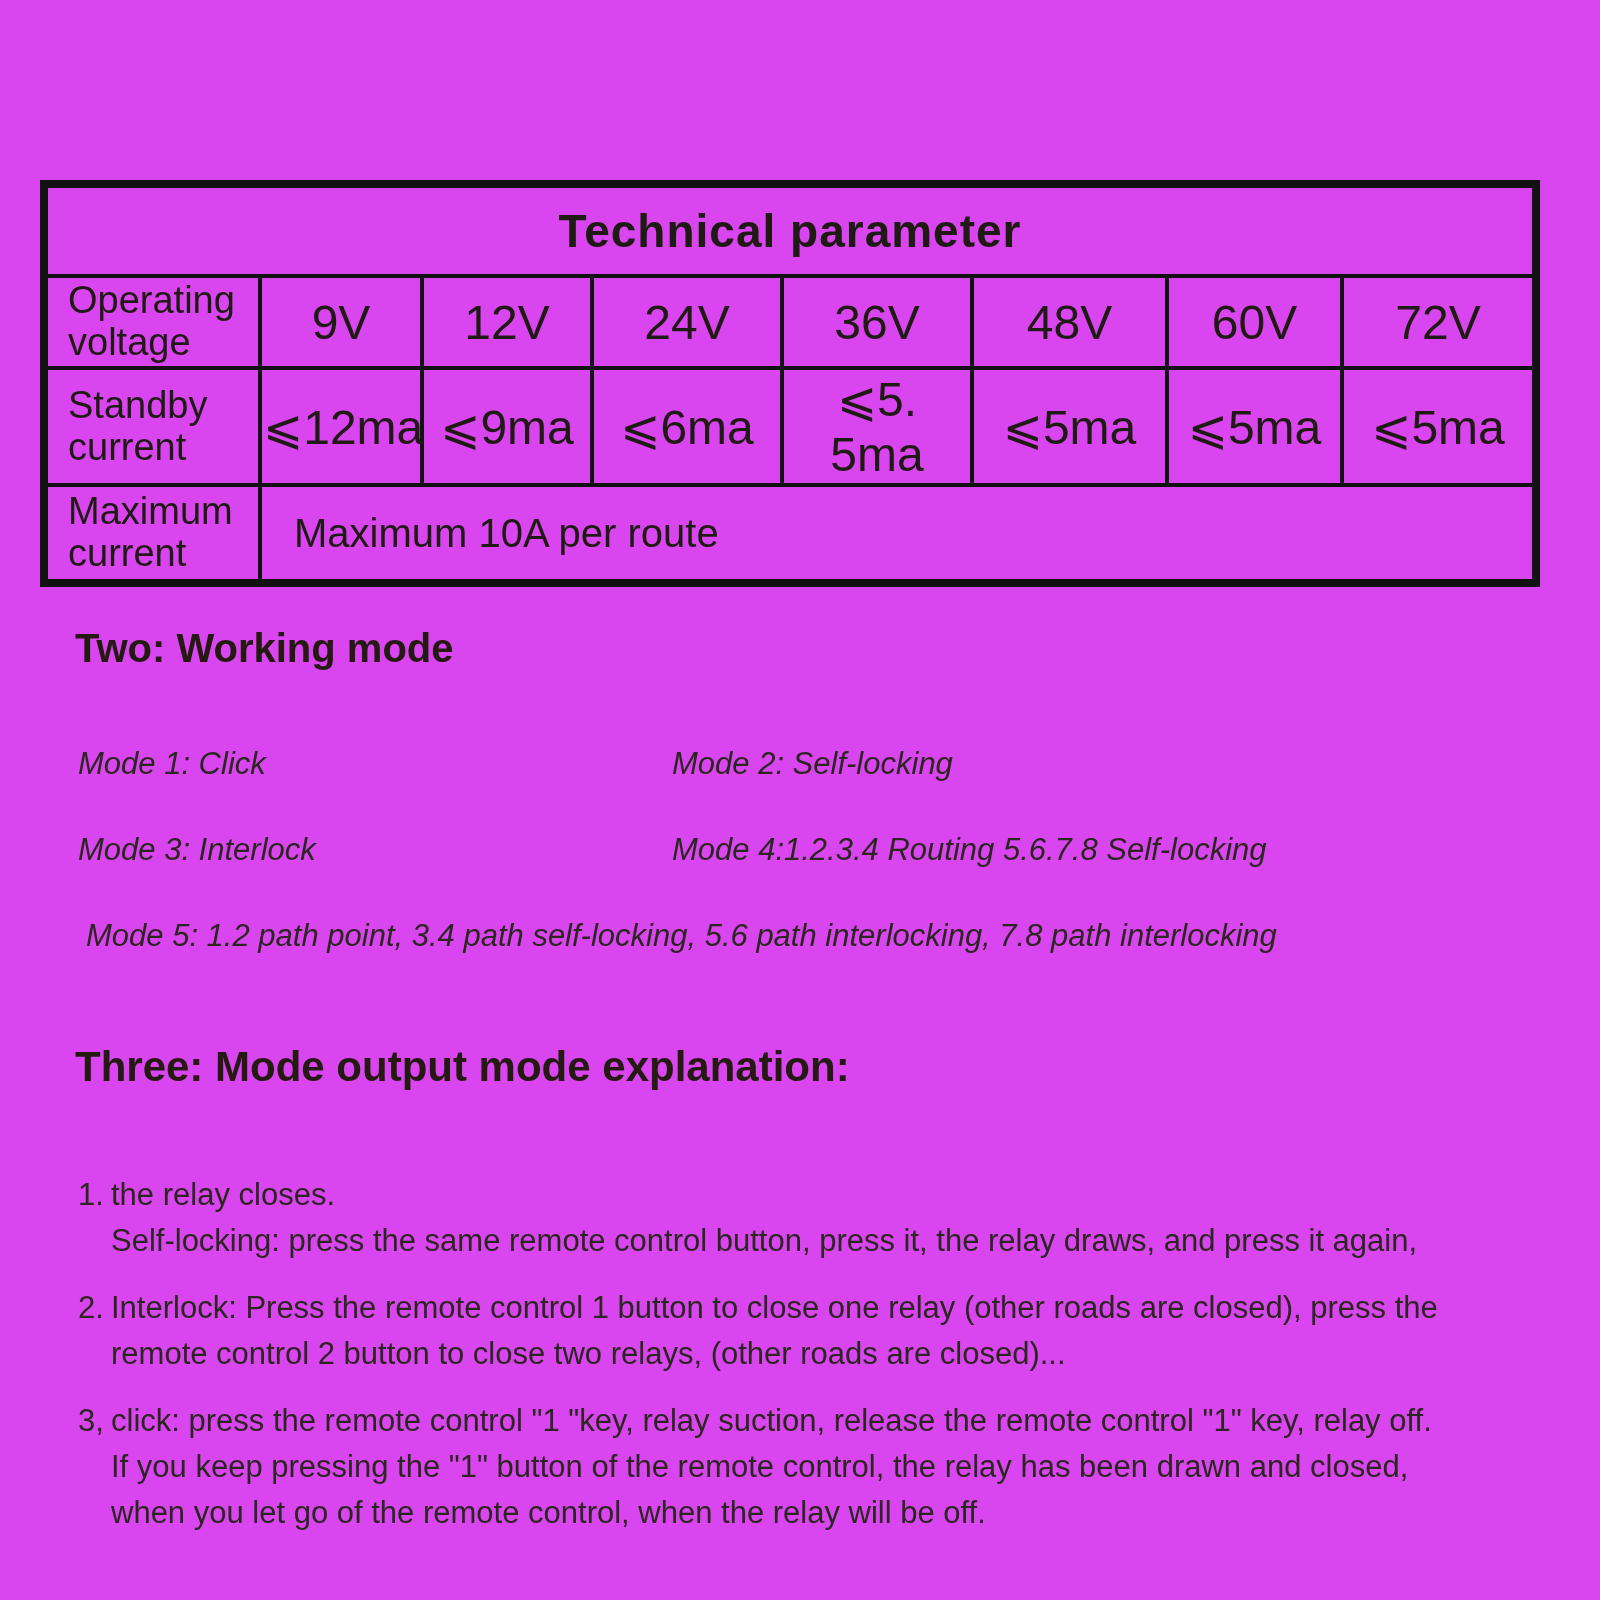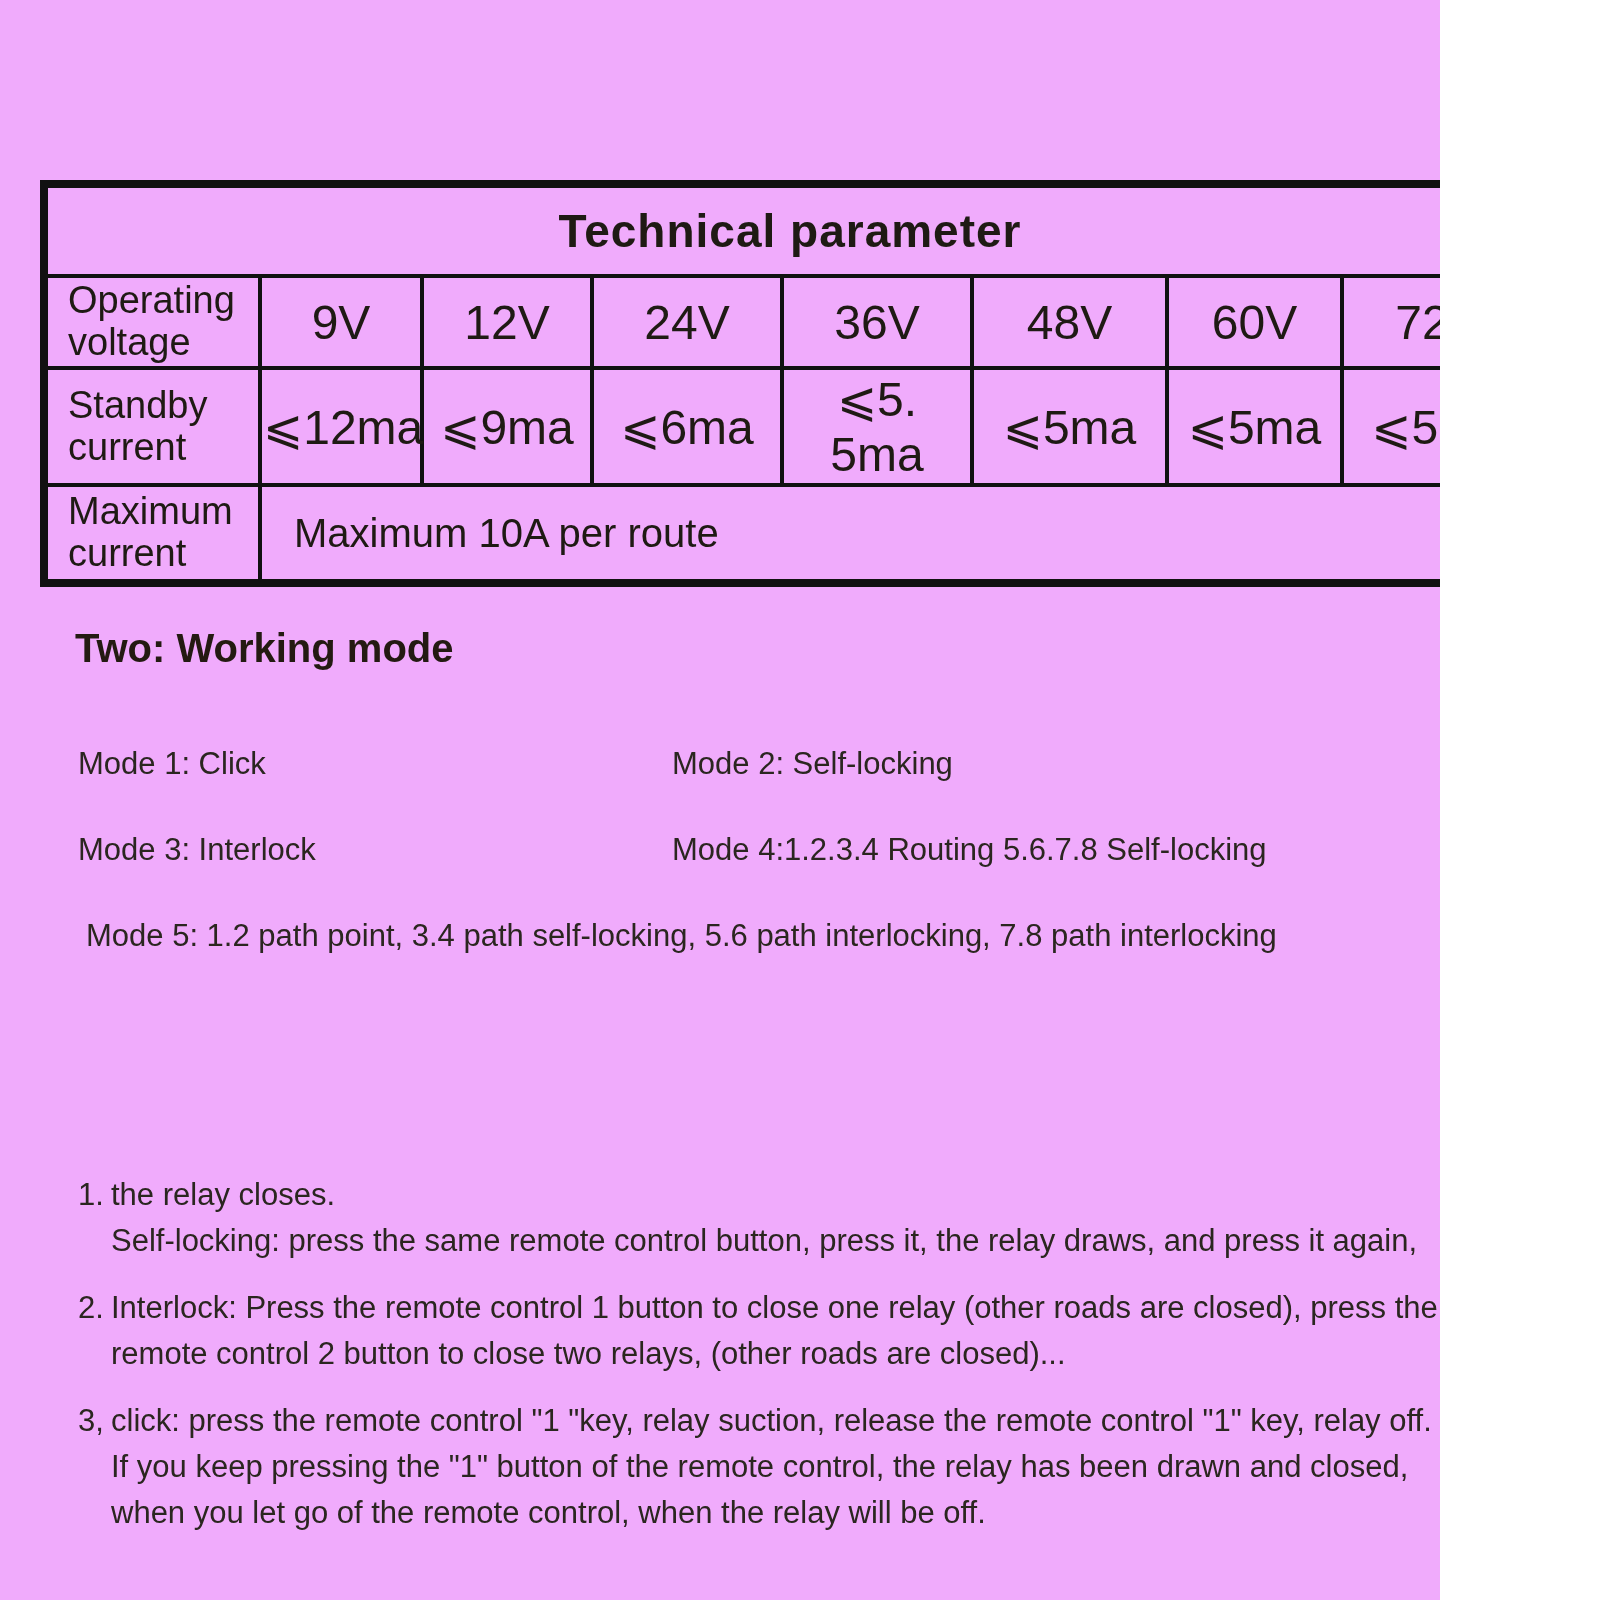--- a/index.html
+++ b/index.html
@@ -1,21 +1,21 @@
 <!DOCTYPE html>
 <html><head>
 <meta charset="utf-8">
 <style>
   html,body{margin:0;padding:0;}
   body{
     width:1600px;height:1600px;background:#ffffff;
     font-family:"Liberation Sans","DejaVu Sans",sans-serif;
     color:#2b2620;
   }
-  .page{position:relative;width:1440px;height:1600px;overflow:hidden;background:#f0abfc;}
+  .page{position:relative;width:1600px;height:1600px;overflow:hidden;background:#d946ef;}
 
   
   table.tech{
     position:absolute;left:40px;top:180px;width:1492px;
     border-collapse:collapse;table-layout:fixed;
     border:8px solid #111111;
   }
   table.tech td{
     border:4px solid #111111;
     color:#1f1a14;
@@ -34,21 +34,21 @@
   tr.r-voltage td{height:86px;}
   tr.r-standby td{height:86px;}
   tr.r-max td{height:90px;}
   td.span-cell{font-size:40px;text-align:left;padding-left:32px;}
 
   
   .h2{position:absolute;font-weight:bold;color:#241a12;line-height:1;white-space:nowrap;}
   #h-two{left:75px;top:628px;font-size:40px;}
   #h-three{left:75px;top:1046px;font-size:42px;}
 
-  .mode-line{position:absolute;font-size:31px;color:#2b2620;line-height:1;white-space:nowrap;}
+  .mode-line{position:absolute;font-size:31px;color:#2b2620;line-height:1;white-space:nowrap;font-style:italic;}
   #mode-1{left:78px;top:748px;}
   #mode-2{left:672px;top:748px;}
   #mode-3{left:78px;top:834px;}
   #mode-4{left:672px;top:834px;}
   #mode-5{left:78px;top:920px;margin-left:8px;}
 
   .items{position:absolute;left:78px;top:1172px;width:1450px;}
   .item{display:flex;margin-bottom:21px;font-size:31px;color:#2b2620;line-height:46px;}
   .item .marker{width:33px;flex:none;}
   .item .lines{flex:1;}
@@ -105,20 +105,21 @@
     </table>
 
   <div class="h2" id="h-two">Two: Working mode</div>
 
   <div class="mode-line" id="mode-1">Mode 1: Click</div>
   <div class="mode-line" id="mode-2">Mode 2: Self-locking</div>
   <div class="mode-line" id="mode-3">Mode 3: Interlock</div>
   <div class="mode-line" id="mode-4">Mode 4:1.2.3.4 Routing 5.6.7.8 Self-locking</div>
   <div class="mode-line" id="mode-5">Mode 5: 1.2 path point, 3.4 path self-locking, 5.6 path interlocking, 7.8 path interlocking</div>
 
+  <div class="h2" id="h-three">Three: Mode output mode explanation:</div>
 
   <div class="items">
     <div class="item">
       <span class="marker">1.</span>
       <span class="lines">
         <div>the relay closes.</div>
         <div>Self-locking: press the same remote control button, press it, the relay draws, and press it again,</div>
       </span>
     </div>
     <div class="item">

